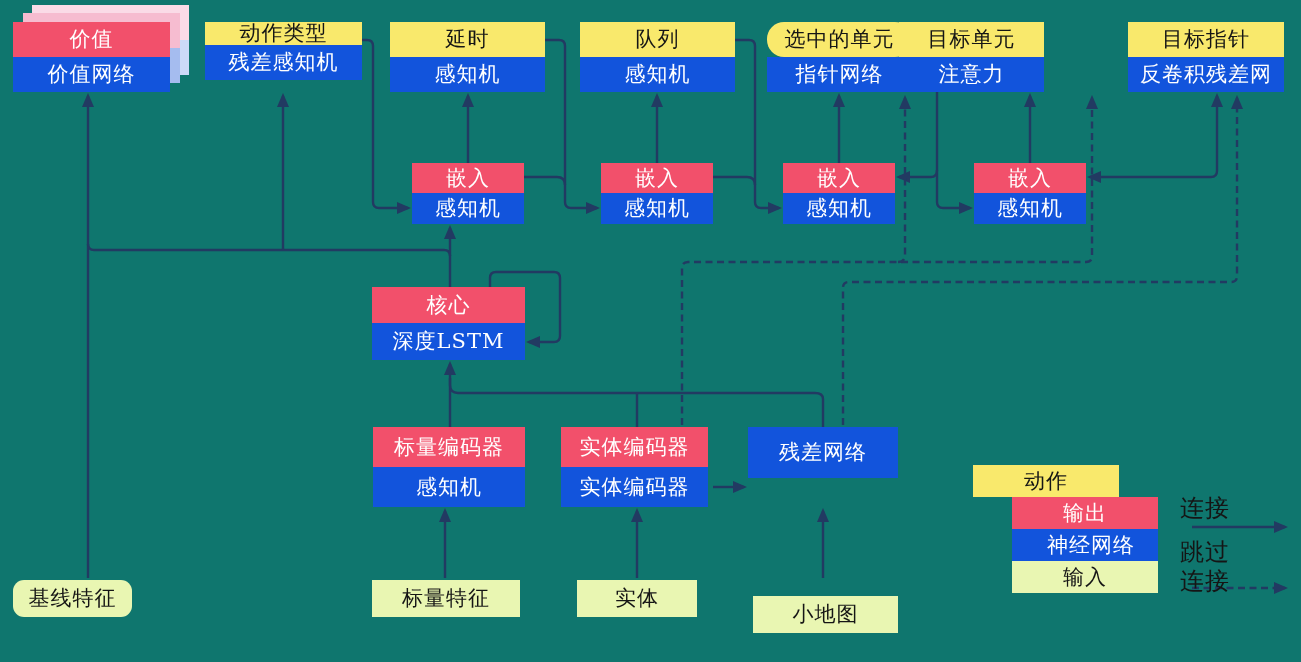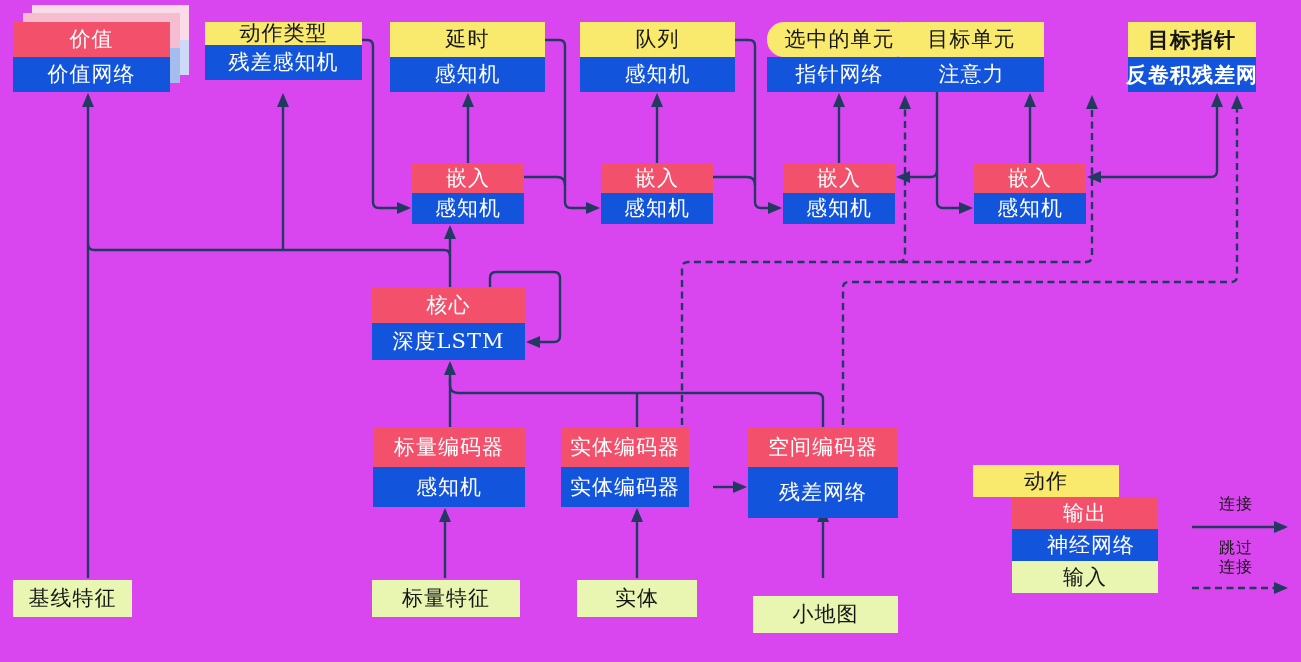--- a/index.html
+++ b/index.html
@@ -1,37 +1,37 @@
 <!DOCTYPE html>
 <html><head>
 <meta charset="utf-8">
 <style>
   html,body{margin:0;padding:0;background:#ffffff;}
   #canvas{
-    position:relative;width:1301px;height:662px;background:#d946ef;overflow:hidden;
+    position:relative;width:1301px;height:662px;background:#0f766e;overflow:hidden;
     font-family:"DejaVu Serif","DejaVu Sans",serif;
   }
   svg.wires{position:absolute;left:0;top:0;z-index:1;}
   .node{position:absolute;z-index:3;}
   .tier{
     display:flex;align-items:center;justify-content:center;
     font-size:21px;line-height:1;letter-spacing:1px;white-space:nowrap;
   }
   .t-yellow{background:#F9E96C;color:#151515;}
   .t-pink{background:#F2506B;color:#ffffff;}
   .t-blue{background:#1254DC;color:#ffffff;}
   .t-green{background:#E9F6B2;color:#151515;}
   .shadow{position:absolute;z-index:2;}
   .sh-pink1{background:#F6BCD0;}
   .sh-blue1{background:#A5BCEF;}
   .sh-pink2{background:#FADBE7;}
   .sh-blue2{background:#CCDAF7;}
   .legend-label{
-    position:absolute;z-index:3;color:#151515;font-size:16px;
-    text-align:center;line-height:1.2;letter-spacing:1px;
+    position:absolute;z-index:3;color:#151515;font-size:24px;
+    text-align:left;line-height:1.2;letter-spacing:1px;
   }
 </style>
 </head>
 <body>
 
 <div id="canvas">
 
   <svg class="wires" width="1301" height="662" viewBox="0 0 1301 662">
     <defs>
       <marker id="ah" viewBox="0 0 14 12" markerUnits="userSpaceOnUse" markerWidth="14" markerHeight="12" refX="11" refY="6" orient="auto">
@@ -104,21 +104,21 @@
     <div class="tier t-blue" style="height:35px;">感知机</div>
   </div>
   <div class="node" style="left:767px;top:22px;width:145px;">
     <div class="tier t-yellow" style="height:35px;border-radius:17px;">选中的单元</div>
     <div class="tier t-blue" style="height:35px;">指针网络</div>
   </div>
   <div class="node" style="left:899px;top:22px;width:145px;">
     <div class="tier t-yellow" style="height:35px;">目标单元</div>
     <div class="tier t-blue" style="height:35px;">注意力</div>
   </div>
-  <div class="node" style="left:1128px;top:22px;width:128px;font-weight:bold;">
+  <div class="node" style="left:1128px;top:22px;width:156px;">
     <div class="tier t-yellow" style="height:35px;">目标指针</div>
     <div class="tier t-blue" style="height:35px;">反卷积残差网</div>
   </div>
 
   <div class="node" style="left:412px;top:163px;width:112px;">
     <div class="tier t-pink" style="height:30px;">嵌入</div>
     <div class="tier t-blue" style="height:31px;">感知机</div>
   </div>
   <div class="node" style="left:601px;top:163px;width:112px;">
     <div class="tier t-pink" style="height:30px;">嵌入</div>
@@ -135,31 +135,30 @@
 
   <div class="node" style="left:372px;top:287px;width:153px;">
     <div class="tier t-pink" style="height:36px;">核心</div>
     <div class="tier t-blue" style="height:37px;">深度LSTM</div>
   </div>
 
   <div class="node" style="left:373px;top:427px;width:152px;">
     <div class="tier t-pink" style="height:40px;">标量编码器</div>
     <div class="tier t-blue" style="height:40px;">感知机</div>
   </div>
-  <div class="node" style="left:561px;top:427px;width:128px;text-align:center;">
+  <div class="node" style="left:561px;top:427px;width:147px;text-align:center;">
     <div class="tier t-pink" style="height:40px;">实体编码器</div>
     <div class="tier t-blue" style="height:40px;">实体编码器</div>
   </div>
   <div class="node" style="left:748px;top:427px;width:150px;">
-    <div class="tier t-pink" style="height:40px;">空间编码器</div>
     <div class="tier t-blue" style="height:51px;">残差网络</div>
   </div>
 
   <div class="node" style="left:13px;top:580px;width:119px;">
-    <div class="tier t-green" style="height:37px;">基线特征</div>
+    <div class="tier t-green" style="height:37px;border-radius:11px;">基线特征</div>
   </div>
   <div class="node" style="left:372px;top:580px;width:148px;">
     <div class="tier t-green" style="height:37px;">标量特征</div>
   </div>
   <div class="node" style="left:577px;top:580px;width:120px;">
     <div class="tier t-green" style="height:37px;">实体</div>
   </div>
   <div class="node" style="left:753px;top:596px;width:145px;">
     <div class="tier t-green" style="height:37px;">小地图</div>
   </div>

